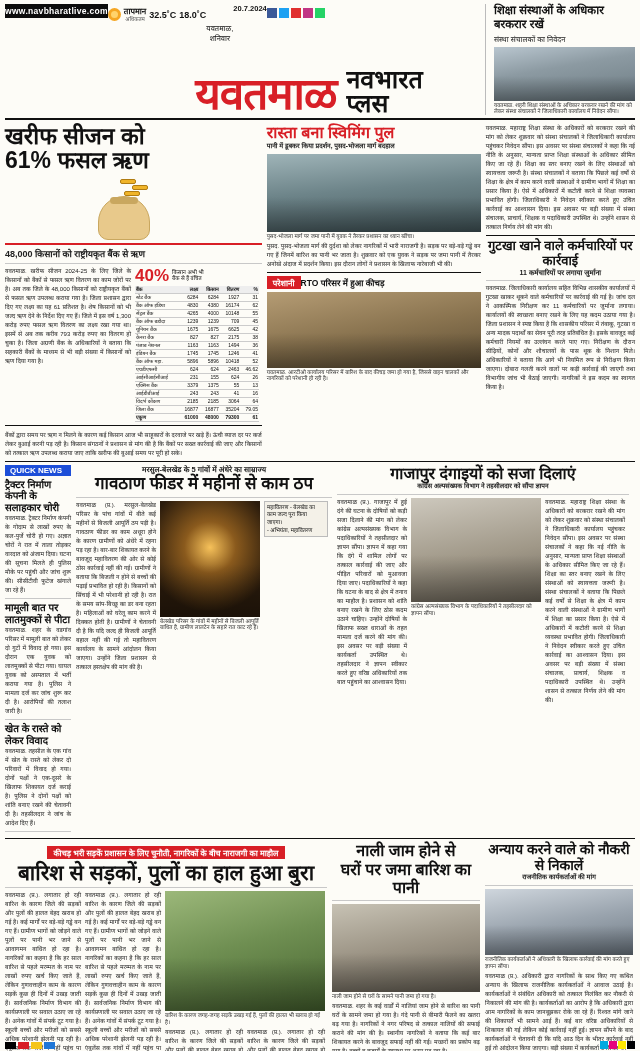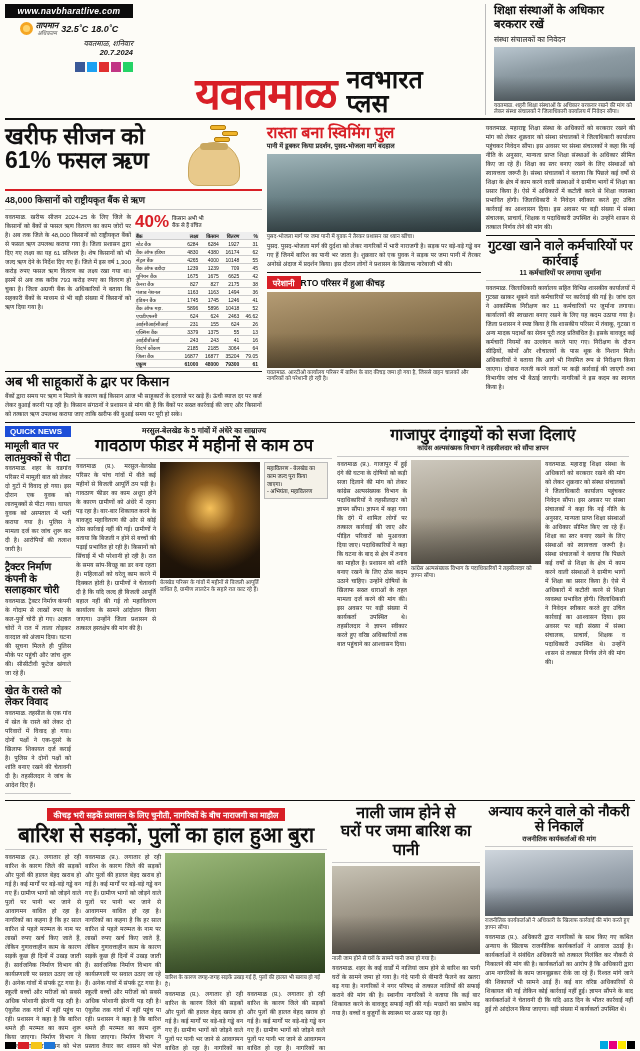--- a/index.html
+++ b/index.html
@@ -9,33 +9,33 @@
     height: 1051px;
     background: #fdfcf7;
     font-family: "Liberation Sans", sans-serif;
     color: #111;
     overflow: hidden;
   }
   .page { width:640px; height:1051px; position:relative; padding:4px 5px; }
 
   
   .masthead { display:flex; align-items:stretch; border-bottom:2px solid #111; padding-bottom:3px; }
-  .mh-left { width:128px; display:flex; flex-direction:column; align-items:flex-end;font-style:italic; }
+  .mh-left { width:128px; display:flex; flex-direction:row; align-items:flex-start; }
   .url-bar {
     width:100%; background:#0c0c0c; color:#fff; font-size:8.5px; text-align:center;
     letter-spacing:.3px; padding:2px 0 2px 0; font-weight:bold;
   }
   .weather { display:flex; align-items:center; gap:3px; margin-top:3px; font-size:7px; width:100%; justify-content:center;}
   .sun-ico { width:13px; height:13px; border-radius:50%; background:#f5a623; display:inline-block; position:relative;}
   .sun-ico:after{content:""; position:absolute; inset:3px; border-radius:50%; background:#ffd36b;}
   .wx-col { text-align:center; line-height:1.15; }
   .wx-col b { font-size:8px; }
   .wx-col span { display:block; font-size:5.5px; color:#555; }
   .temp { font-size:9px; font-weight:bold; }
-  .datebar { font-size:7.5px; margin-top:2px; text-align:center; line-height:1.3; }
+  .datebar { font-size:7.5px; margin-top:20px; text-align:center; line-height:1.3; }
   .socials { display:flex; gap:2px; margin-top:4px; }
   .socials i { width:10px; height:10px; display:block; }
   .sq-f{background:#3b5998;} .sq-t{background:#1da1f2;} .sq-y{background:#e02f2f;}
   .sq-i{background:#c13584;} .sq-w{background:#25d366;}
 
   .mh-center { flex:1; display:flex; align-items:flex-end; justify-content:center; gap:10px; padding:0 4px;}
   .title-main {
     font-family:"Liberation Serif", serif; color:#d81f26; font-weight:bold;
     font-size:44px; line-height:.95; letter-spacing:-1px;
   }
@@ -145,21 +145,21 @@
       <h4>शिक्षा संस्थाओं के अधिकार बरकरार रखें</h4>
       <div class="sub">संस्था संचालकों का निवेदन</div>
       <div class="photo p-crowd" style="height:54px;margin-top:3px;"></div>
       <div class="cap">यवतमाळ. शहरी शिक्षा संस्थाओं के अधिकार बरकरार रखने की मांग को लेकर संस्था संचालकों ने जिलाधिकारी कार्यालय में निवेदन सौंपा।</div>
     </div>
   </div>
 
   <div class="row" style="margin-top:4px;">
 
     <div class="col" style="width:258px;">
-      <div class="row" style="align-items:flex-start;">
+      <div class="row" style="align-items:flex-start;flex-direction:column;">
         <div style="flex:1;">
           <div class="hl">खरीफ सीजन को</div>
           <div class="hl">61% फसल ऋण</div>
         </div>
         <div class="sack">
           <div class="coin" style="left:30px;bottom:44px;"></div>
           <div class="coin" style="left:38px;bottom:50px;"></div>
           <div class="coin" style="left:26px;bottom:56px;"></div>
           <div class="bag"></div>
             <div class="tie"></div>
@@ -301,21 +301,20 @@
                   <td style="font-weight: bold;">61000</td>
                   <td style="font-weight: bold;">48000</td>
                   <td style="font-weight: bold;">79300</td>
                   <td style="font-weight: bold;">61</td>
                 </tr>
               </tbody>
           </table>
         </div>
       </div>
       <div class="rule"></div>
-      <div class="hl3">अब भी साहूकारों के द्वार पर किसान</div>
       <div class="body" style="margin-top:2px;">बैंकों द्वारा समय पर ऋण न मिलने के कारण कई किसान आज भी साहूकारों के दरवाजे पर खड़े हैं। ऊंची ब्याज दर पर कर्ज लेकर बुआई करनी पड़ रही है। किसान संगठनों ने प्रशासन से मांग की है कि बैंकों पर सख्त कार्रवाई की जाए और किसानों को तत्काल ऋण उपलब्ध कराया जाए ताकि खरीफ की बुआई समय पर पूरी हो सके।</div>
     </div>
 
     <div class="col" style="width:215px;">
       <div class="hl2" style="color:#d81f26;">रास्ता बना स्विमिंग पुल</div>
       <div class="deck" style="font-size:6.5px;font-weight:bold;">पानी में डूबकर किया प्रदर्शन, पुसद-भोजला मार्ग बदहाल</div>
       <div class="photo water-photo" style="height:78px;margin-top:3px;"></div>
       <div class="cap">पुसद-भोजला मार्ग पर जमा पानी में युवक ने तैरकर प्रशासन का ध्यान खींचा।</div>
       <div class="body" style="margin-top:2px;">पुसद. पुसद-भोजला मार्ग की दुर्दशा को लेकर नागरिकों में भारी नाराजगी है। सड़क पर बड़े-बड़े गड्ढे बन गए हैं जिनमें बारिश का पानी भर जाता है। शुक्रवार को एक युवक ने सड़क पर जमा पानी में तैरकर अनोखे अंदाज में प्रदर्शन किया। इस दौरान लोगों ने प्रशासन के खिलाफ नारेबाजी भी की।</div>
       <div class="rule"></div>
@@ -344,27 +343,27 @@
   </div>
 
   <div class="rule"></div>
 
   <div class="row">
 
     <div class="col" style="width:66px;">
       <div class="qn-head">QUICK NEWS</div>
       <div id="qn-list">
           <div class="qn-item">
+            <h5>ट्रैक्टर निर्माण कंपनी के सलाहकार चोरी</h5>
+            <div class="body">यवतमाळ. ट्रैक्टर निर्माण कंपनी के गोदाम से लाखों रुपए के कल-पुर्जे चोरी हो गए। अज्ञात चोरों ने रात में ताला तोड़कर वारदात को अंजाम दिया। घटना की सूचना मिलते ही पुलिस मौके पर पहुंची और जांच शुरू की। सीसीटीवी फुटेज खंगाले जा रहे हैं।</div>
+            <div class="rule-thin"></div>
+          </div>
+          <div class="qn-item">
             <h5>मामूली बात पर लातमुक्कों से पीटा</h5>
             <div class="body">यवतमाळ. शहर के वडगांव परिसर में मामूली बात को लेकर दो गुटों में विवाद हो गया। इस दौरान एक युवक को लातमुक्कों से पीटा गया। घायल युवक को अस्पताल में भर्ती कराया गया है। पुलिस ने मामला दर्ज कर जांच शुरू कर दी है। आरोपियों की तलाश जारी है।</div>
-            <div class="rule-thin"></div>
-          </div>
-          <div class="qn-item">
-            <h5>ट्रैक्टर निर्माण कंपनी के सलाहकार चोरी</h5>
-            <div class="body">यवतमाळ. ट्रैक्टर निर्माण कंपनी के गोदाम से लाखों रुपए के कल-पुर्जे चोरी हो गए। अज्ञात चोरों ने रात में ताला तोड़कर वारदात को अंजाम दिया। घटना की सूचना मिलते ही पुलिस मौके पर पहुंची और जांच शुरू की। सीसीटीवी फुटेज खंगाले जा रहे हैं।</div>
             <div class="rule-thin"></div>
           </div>
           <div class="qn-item">
             <h5>खेत के रास्ते को लेकर विवाद</h5>
             <div class="body">यवतमाळ. तहसील के एक गांव में खेत के रास्ते को लेकर दो परिवारों में विवाद हो गया। दोनों पक्षों ने एक-दूसरे के खिलाफ शिकायत दर्ज कराई है। पुलिस ने दोनों पक्षों को शांति बनाए रखने की चेतावनी दी है। तहसीलदार ने जांच के आदेश दिए हैं।</div>
             <div class="rule-thin"></div>
           </div>
         </div>
     </div>
 

